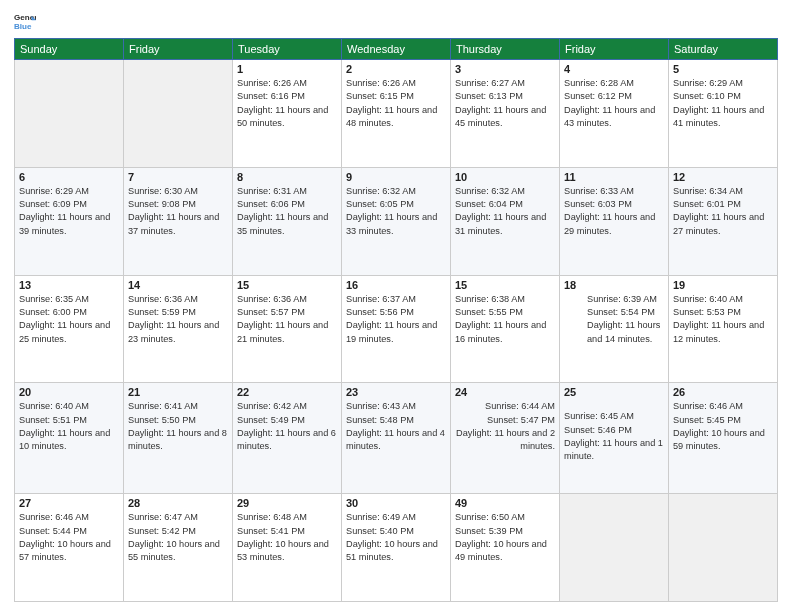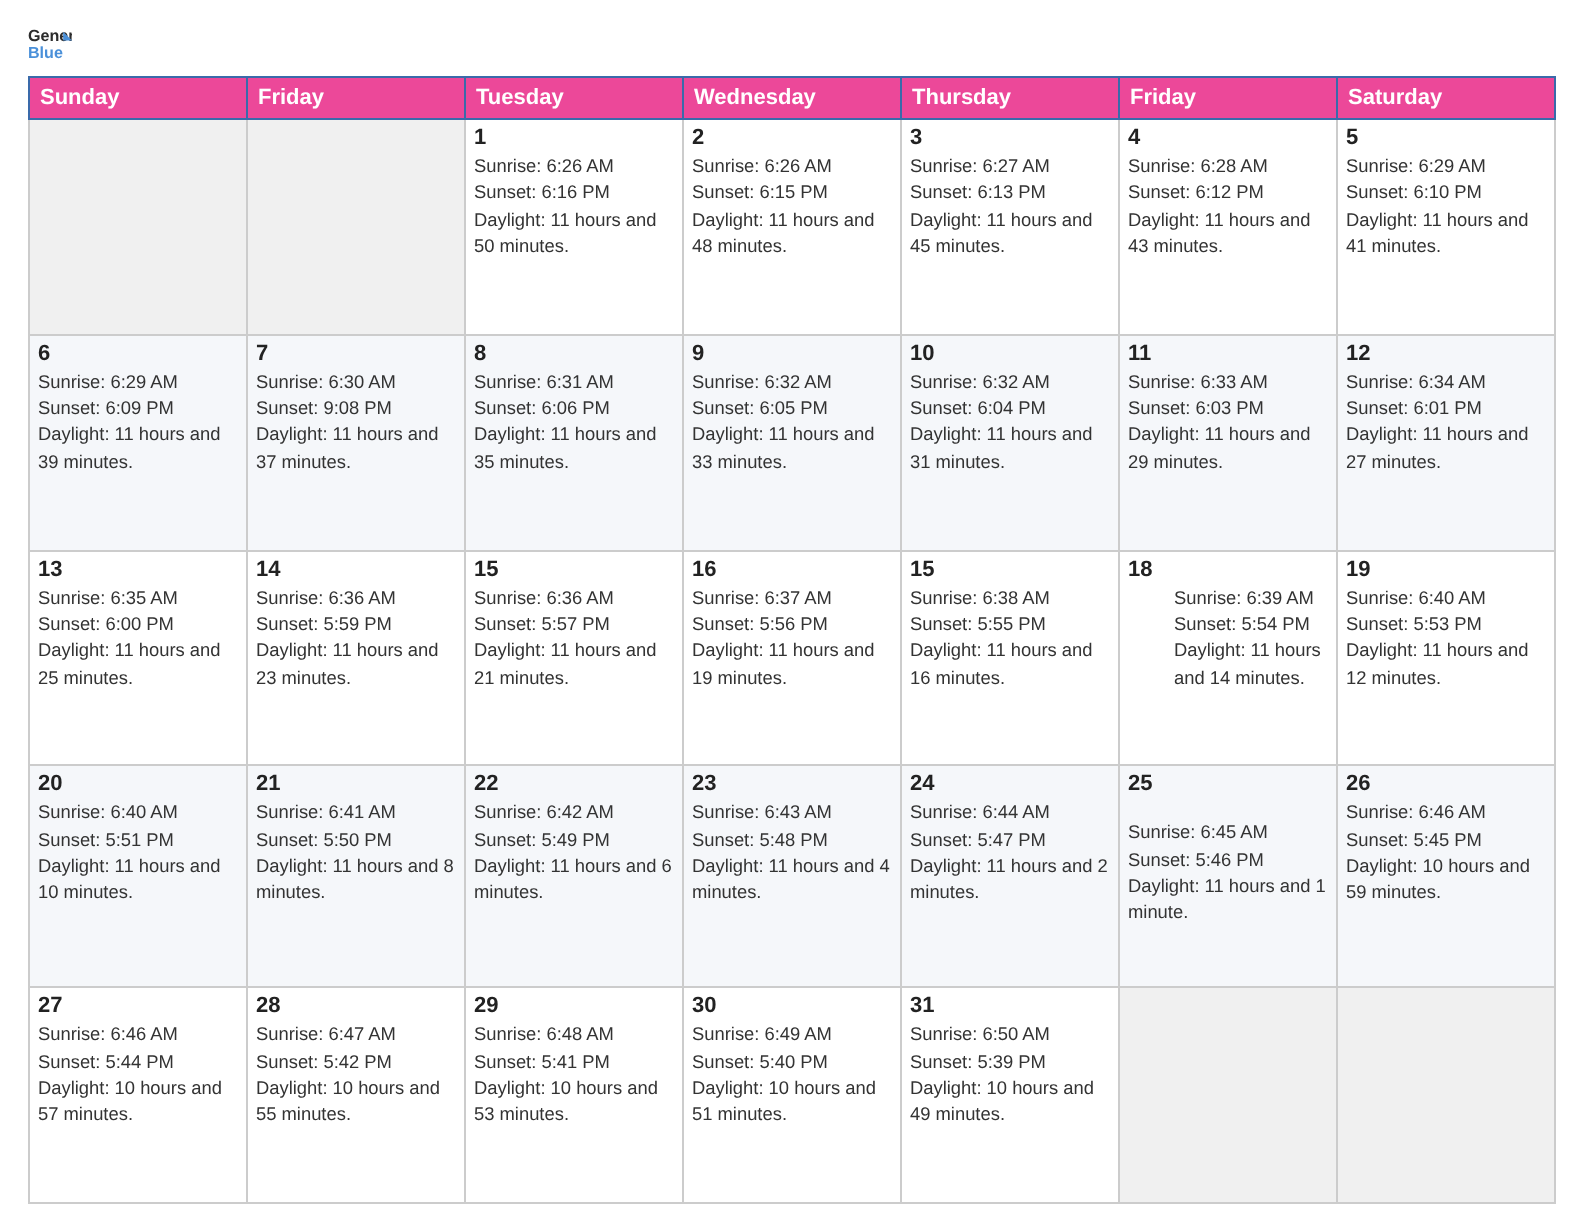--- a/index.html
+++ b/index.html
@@ -43,24 +43,24 @@
     .location {
       font-size: 13px;
       color: #555;
     }
     table {
       width: 100%;
       border-collapse: collapse;
       flex: 1;
     }
     th {
-      background-color: #ec4899;
+      background-color: #15803d;
       color: #fff;
       font-size: 11px;
-      font-weight: bold;
+      font-weight: normal;
       padding: 4px 5px;
       text-align: left;
       border: 1px solid #3a6aaa;
     }
     td {
       border: 1px solid #ccc;
       vertical-align: top;
       padding: 3px 4px;
       font-size: 9.2px;
       color: #333;
@@ -264,21 +264,21 @@
 Daylight: 11 hours and 6 minutes.</div>
           </td>
           <td>
             <span class="day-num">23</span>
             <div class="day-info" style="white-space: pre-line;">Sunrise: 6:43 AM
 Sunset: 5:48 PM
 Daylight: 11 hours and 4 minutes.</div>
           </td>
           <td>
             <span class="day-num">24</span>
-            <div class="day-info" style="white-space: pre-line;">Sunrise: 6:44 AM
+            <div class="day-info" style="white-space: pre-line; text-align: right;">Sunrise: 6:44 AM
 Sunset: 5:47 PM
 Daylight: 11 hours and 2 minutes.</div>
           </td>
           <td>
             <span class="day-num">25</span>
             <div class="day-info" style="white-space: pre-line; margin-top: 12px;">Sunrise: 6:45 AM
 Sunset: 5:46 PM
 Daylight: 11 hours and 1 minute.</div>
           </td>
           <td>
@@ -307,21 +307,21 @@
 Sunset: 5:41 PM
 Daylight: 10 hours and 53 minutes.</div>
           </td>
           <td>
             <span class="day-num">30</span>
             <div class="day-info" style="white-space: pre-line;">Sunrise: 6:49 AM
 Sunset: 5:40 PM
 Daylight: 10 hours and 51 minutes.</div>
           </td>
           <td>
-            <span class="day-num">31</span>
+            <span class="day-num">49</span>
             <div class="day-info" style="white-space: pre-line;">Sunrise: 6:50 AM
 Sunset: 5:39 PM
 Daylight: 10 hours and 49 minutes.</div>
           </td>
           <td class="empty"></td>
           <td class="empty"></td>
         </tr>
       </tbody>
   </table>
 </div>

